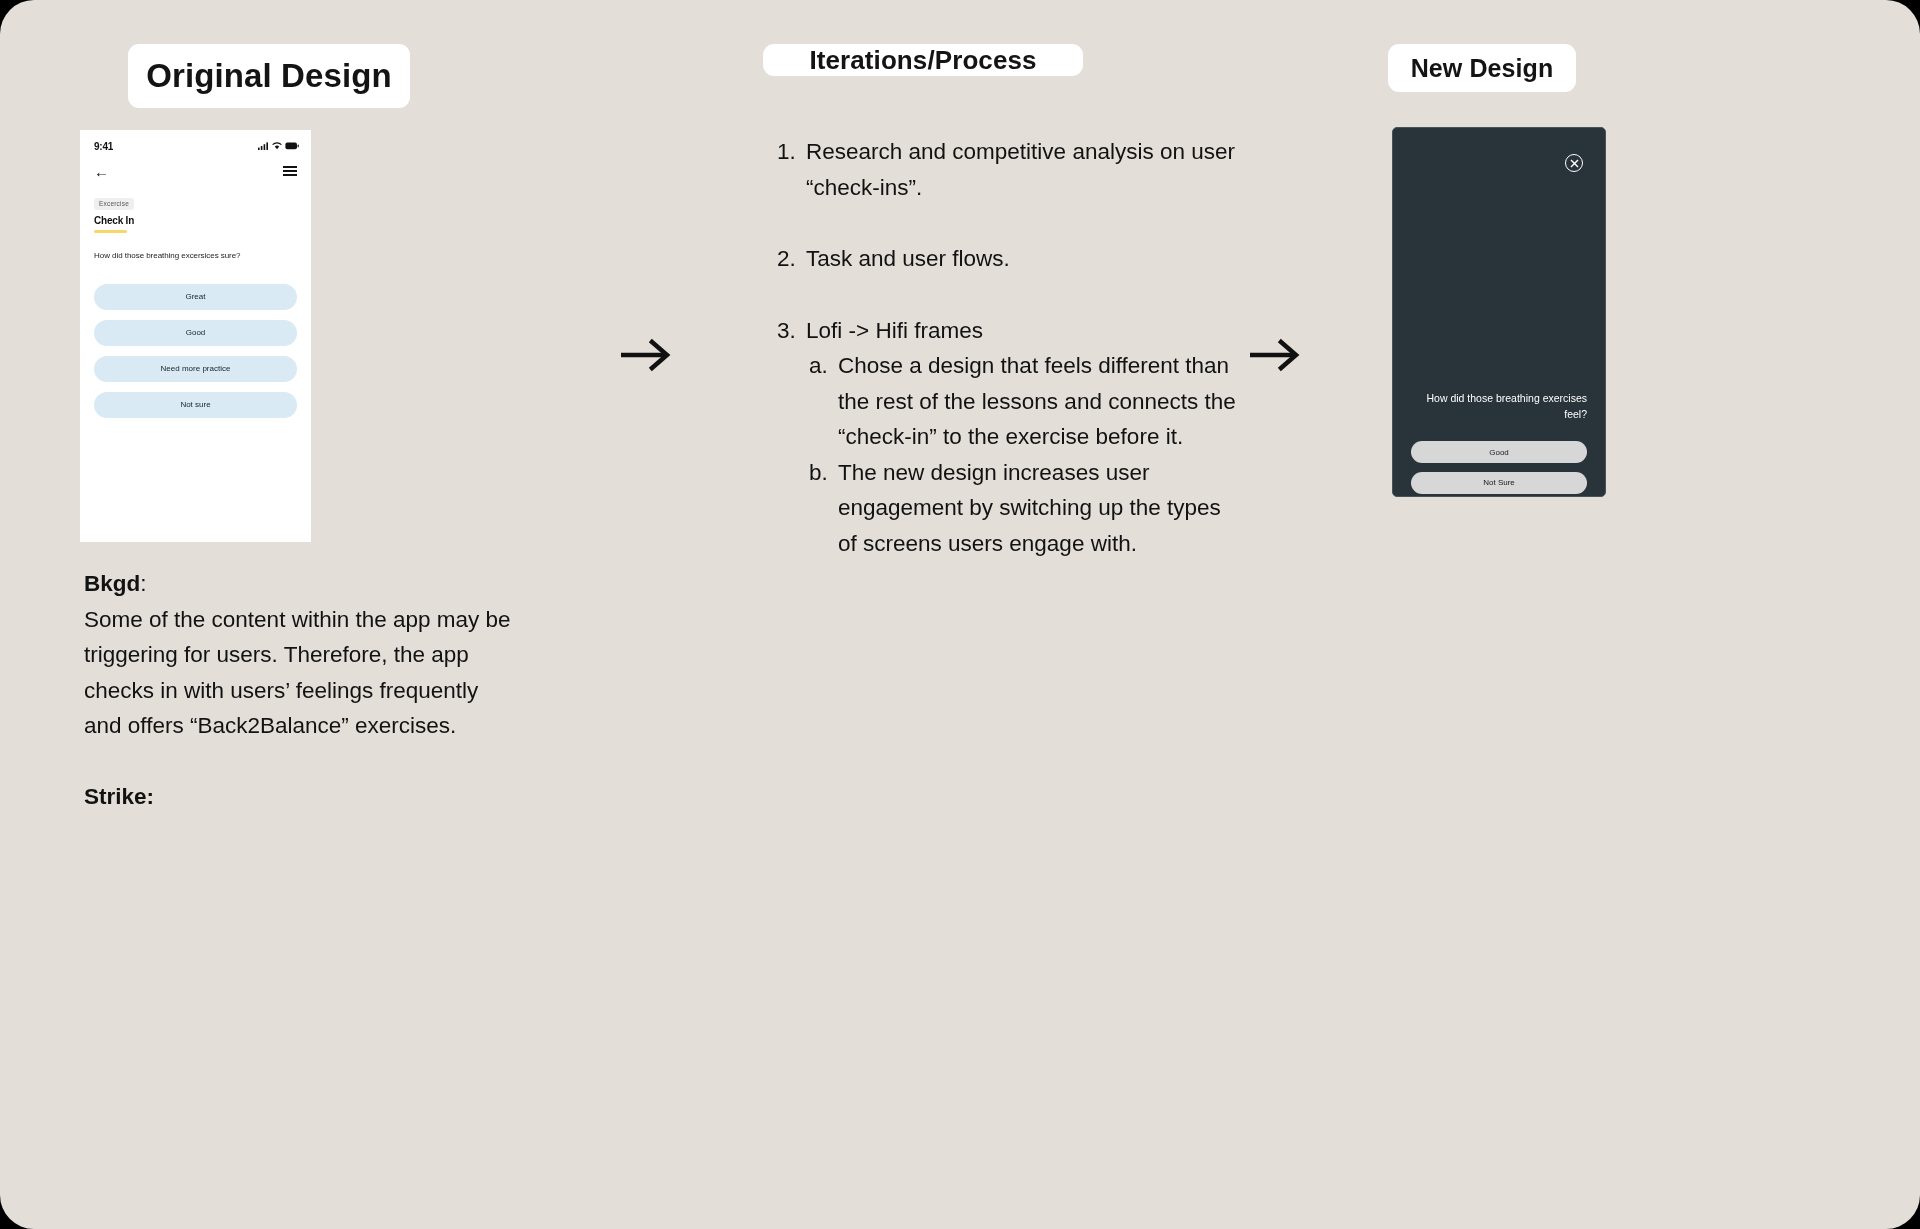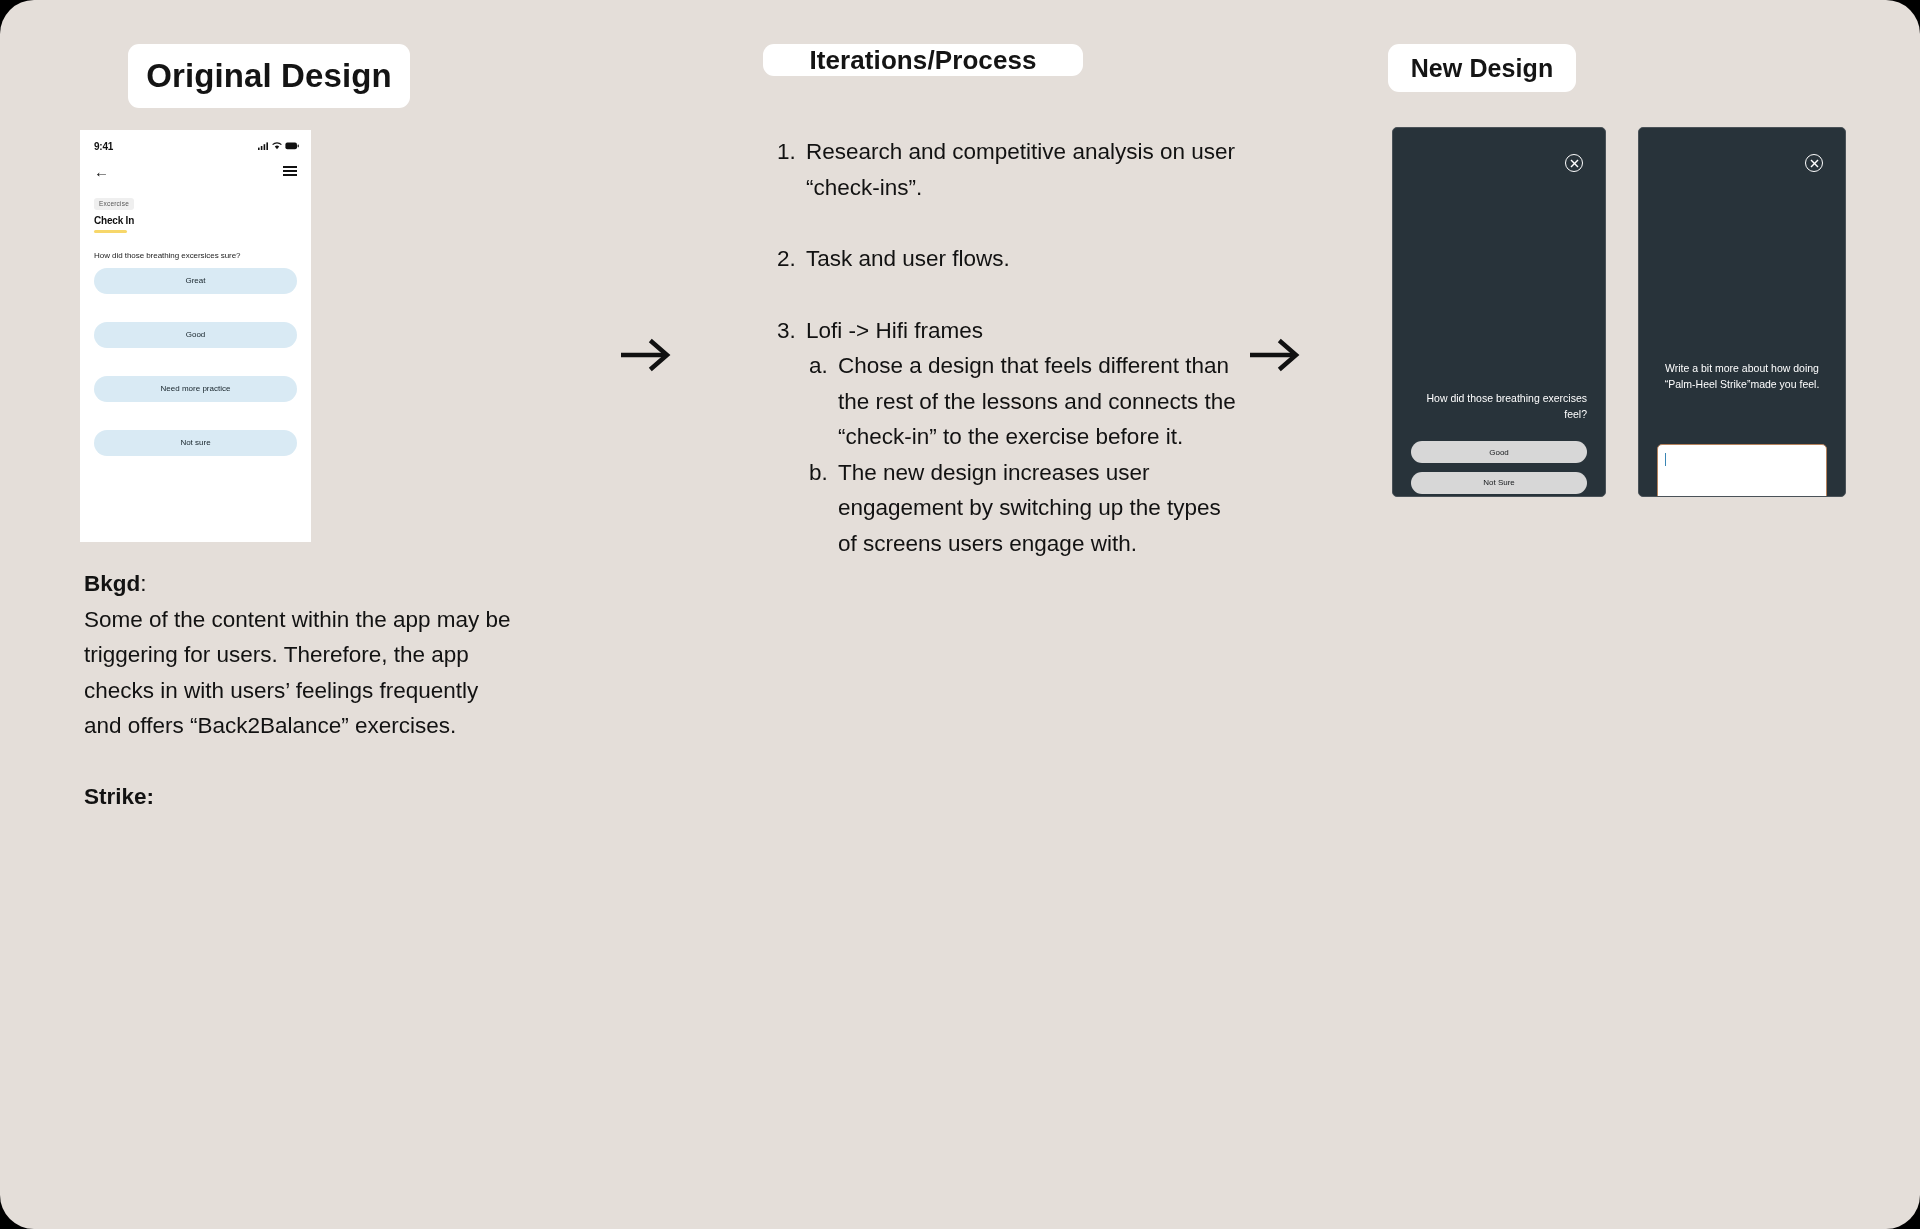--- a/index.html
+++ b/index.html
@@ -99,21 +99,21 @@
     background: #f7d76a;
     margin-top: 4px;
     border-radius: 2px;
   }
   .op-question {
     font-size: 8px;
     color: #1c1c1c;
     margin-top: 18px;
     letter-spacing: -0.05px;
   }
-  .op-options { margin-top: 8px; display: flex; flex-direction: column; gap: 28px; }
+  .op-options { margin-top: 24px; display: flex; flex-direction: column; gap: 10px; }
   .op-option {
     height: 26px;
     background: #d9eaf4;
     border-radius: 14px;
     display: flex;
     align-items: center;
     justify-content: center;
     font-size: 8px;
     color: #16232a;
   }
@@ -335,31 +335,14 @@
 
     <div class="nd-prompt" id="nd-prompt-1">How did those breathing exercises feel?</div>
 
     <div class="nd-options">
       <div class="nd-option">Good</div>
       <div class="nd-option">Not Sure</div>
 
     </div>
   </div>
 
-  <div class="nd-phone" id="nd-phone-2">
-
-    <div class="nd-close">
-      <svg width="9" height="9" viewBox="0 0 9 9" aria-hidden="true">
-        <line x1="1" y1="1" x2="8" y2="8" stroke="#fff" stroke-width="1.4"></line>
-        <line x1="8" y1="1" x2="1" y2="8" stroke="#fff" stroke-width="1.4"></line>
-      </svg>
-    </div>
-
-    <div class="nd-prompt" id="nd-prompt-2">Write a bit more about how doing “Palm-Heel Strike”made you feel.</div>
-
-    <div class="nd-textarea">
-      <div class="nd-caret"></div>
-
-    </div>
-
-  </div>
 
 </div>
 
 </body></html>

